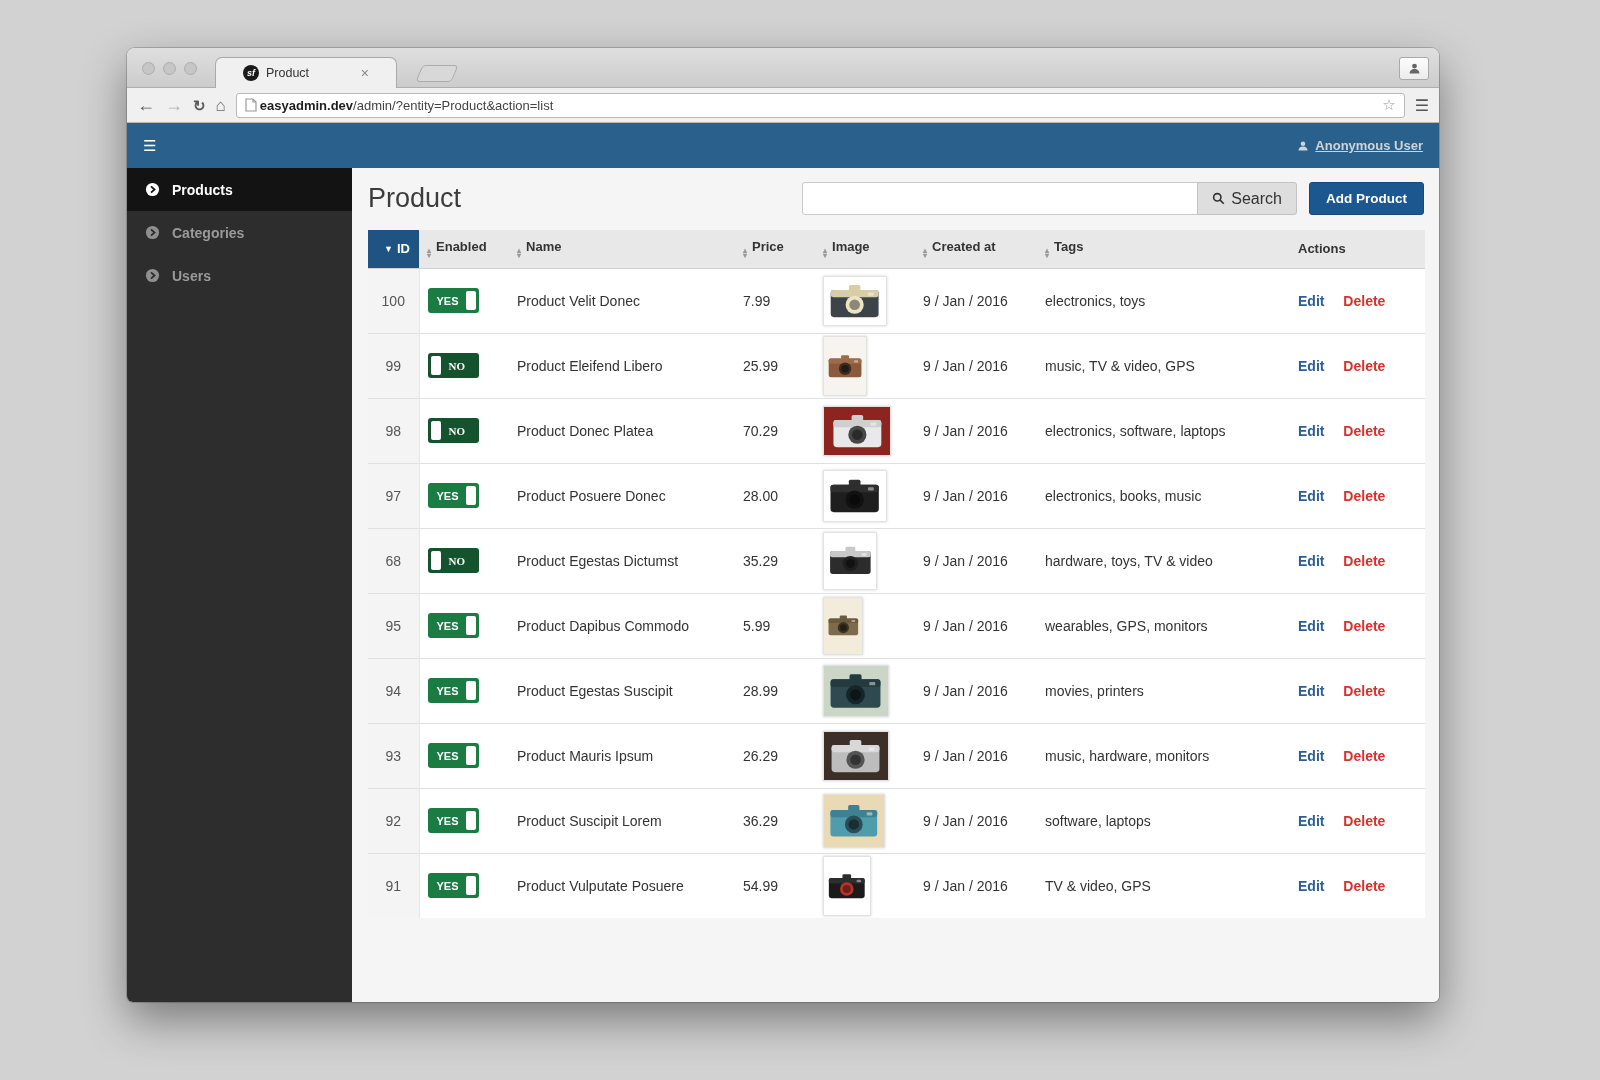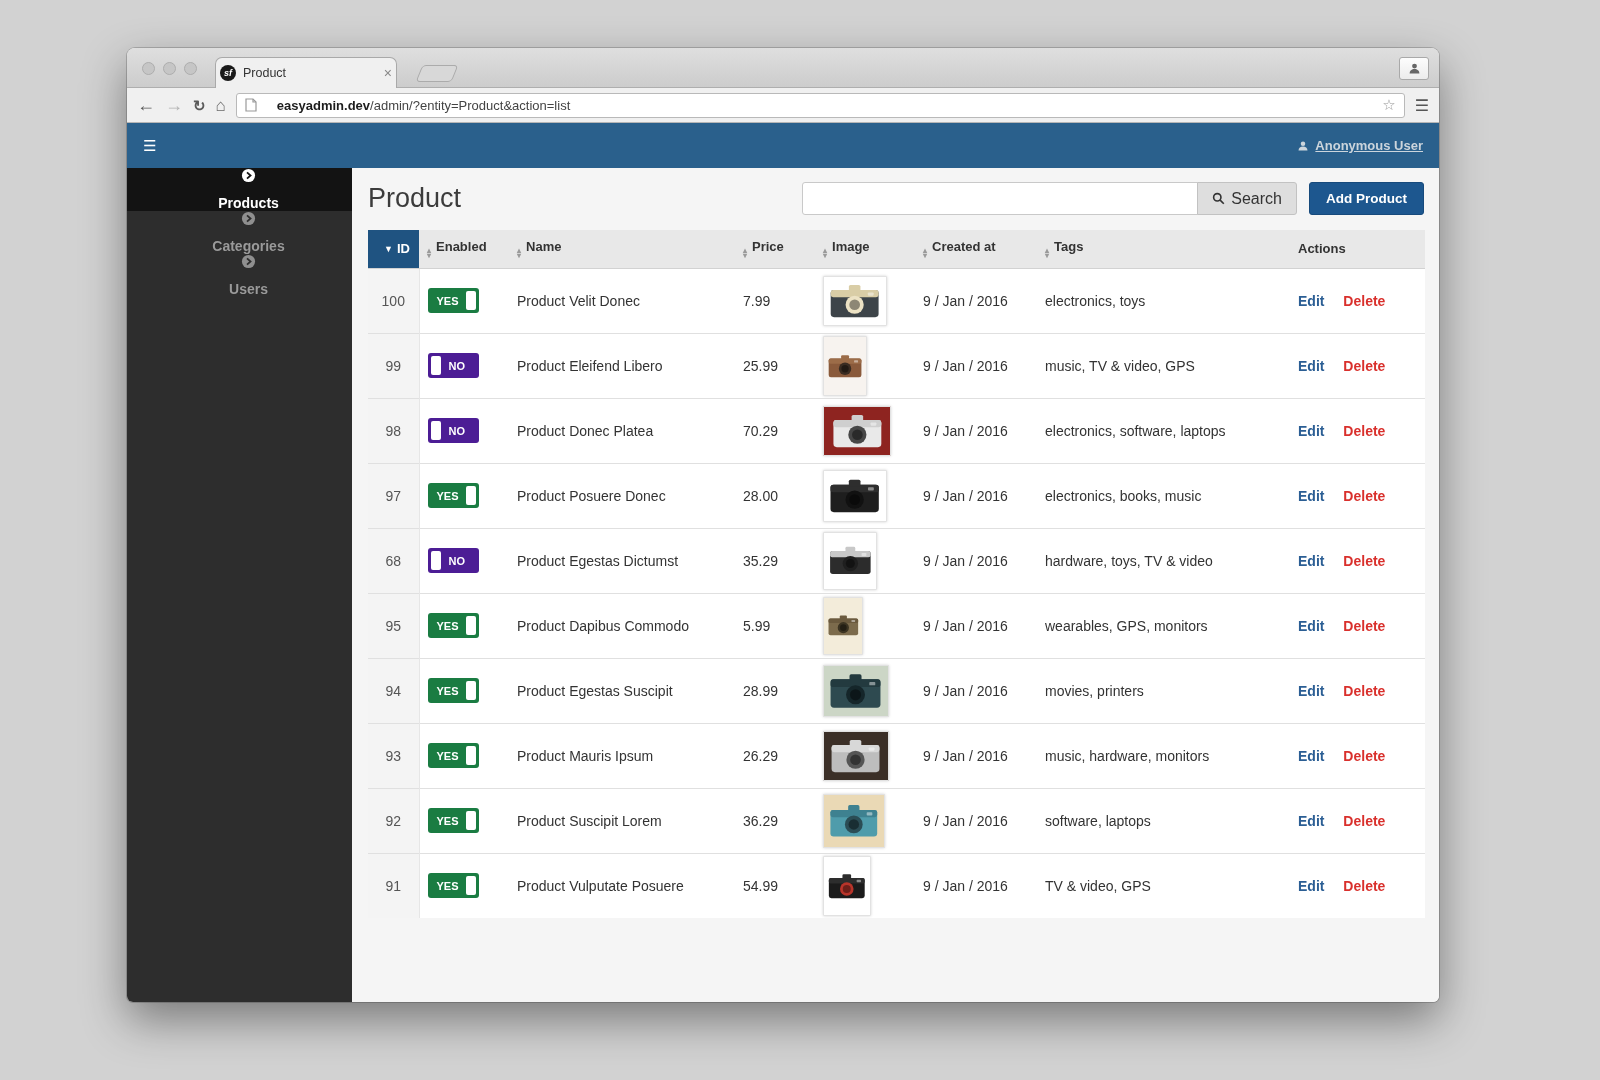--- a/index.html
+++ b/index.html
@@ -21,21 +21,21 @@
     position:relative; height:40px;
     background:linear-gradient(#dfdfdf,#cccccc);
     border-bottom:1px solid #aeaeae;
   }
   .traffic-lights { position:absolute; left:15px; top:14px; display:flex; gap:8px; }
   .traffic-lights span { width:13px; height:13px; border-radius:50%; background:#c6c6c6; border:1px solid #adadad; }
   .tab {
     position:absolute; left:88px; bottom:-1px; width:182px; height:31px;
     background:#f0f0f0; border:1px solid #a9a9a9; border-bottom:none;
     border-radius:7px 7px 0 0;
-    display:flex; align-items:center; padding:0 4px; gap:7px;
+    display:flex; align-items:center; padding:0 27px; gap:7px;
     font-size:12.5px; color:#333;
   }
   .sf-logo {
     width:16px; height:16px; border-radius:50%; background:#1a1a1a; color:#fff;
     font-size:9px; font-style:italic; font-weight:bold;
     display:flex; align-items:center; justify-content:center; flex:none;
   }
   .tab-title { flex:1; white-space:nowrap; overflow:hidden; }
   .tab-close { color:#888; font-size:14px; line-height:1; cursor:default; }
   .new-tab {
@@ -51,21 +51,21 @@
   .toolbar {
     height:35px; background:#f0f0f0; border-bottom:1px solid #b6b6b6;
     display:flex; align-items:center; padding:0 10px; gap:10px;
   }
   .nav-glyph { font-size:18px; color:#5a5a5a; line-height:1; }
   .nav-glyph.disabled { color:#b3b3b3; }
   .nav-glyph.reload { font-size:15px; font-weight:bold; }
   .nav-glyph.home { font-size:17px; color:#6a6a6a; }
   .urlbar {
     flex:1; height:25px; background:#fff; border:1px solid #b9b9b9; border-radius:3px;
-    display:flex; align-items:center; padding:0 8px; gap:20px; font-size:13px; color:#444;
+    display:flex; align-items:center; padding:0 8px; gap:3px; font-size:13px; color:#444;
   }
   .url-domain { font-weight:bold; color:#1d1d1d; }
   .url-path { color:#444; }
   .url-star { margin-left:auto; color:#9a9a9a; font-size:15px; }
   .menu-glyph { font-size:16px; color:#555; }
   
   .app { height:879px; display:flex; flex-direction:column; }
   .app-header { height:45px; display:flex; flex:none; }
   .brand {
     width:225px; background:#265278; color:#fff; font-size:20px; font-weight:bold;
@@ -74,21 +74,21 @@
   .app-navbar {
     flex:1; background:#2a608c; display:flex; align-items:center; padding:0 16px;
   }
   .burger { color:#fff; font-size:15px; }
   .user-block { margin-left:auto; display:flex; align-items:center; gap:6px; color:#ccd5dc; font-size:13px; font-weight:bold;text-decoration:underline; }
   .user-block svg { width:12px; height:12px; fill:currentColor; }
   .app-body { flex:1; display:flex; min-height:0; }
   .sidebar { width:225px; background:#2d2d2d; flex:none; }
   .side-item {
     height:43px; display:flex; align-items:center; gap:12px; padding-left:18px;
-    color:#9a9a9a; font-size:14px; font-weight:bold; cursor:default;flex-direction:column;
+    color:#9a9a9a; font-size:14px; font-weight:bold; cursor:default;
   }
   .side-item svg { width:15px; height:15px; flex:none; }
   .side-item .circ { fill:#8f8f8f; }
   .side-item .chev { stroke:#2d2d2d; }
   .side-item.active { background:#131313; color:#fff; }
   .side-item.active .circ { fill:#ffffff; }
   .side-item.active .chev { stroke:#131313; }
   .main { flex:1; background:#f5f5f5; padding:14px 15px 0 16px; min-width:0; }
   .page-head { display:flex; align-items:center; margin-bottom:15px; }
   .page-title { font-size:27px; font-weight:400; color:#3c3c3c; }
@@ -126,21 +126,21 @@
   td.cell-id { background:#f4f4f4; color:#555; text-align:center; border-right:1px solid #e6e6e6; padding:0 4px; }
   
   .toggle {
     position:relative; display:inline-flex; align-items:center; width:51px; height:25px;
     border-radius:3px; font-size:11px; font-weight:bold; color:#fff; cursor:default;
   }
   .toggle .knob { position:absolute; top:3px; width:10px; height:19px; background:#fff; border-radius:2px; }
   .toggle.yes { background:#1a7c42; }
   .toggle.yes .knob { right:3px; }
   .toggle.yes .toggle-label { margin-left:9px; }
-  .toggle.no { background:#4c1d95; }
+  .toggle.no { background:#14532d;font-family:Liberation Serif, serif; }
   .toggle.no .knob { left:3px; }
   .toggle.no .toggle-label { margin-left:21px; }
   
   .product-image {
     display:inline-flex; align-items:center; justify-content:center;
     border:1px solid #e2e2e2; box-shadow:0 0 3px rgba(0,0,0,.18); border-radius:1px;
   }
   .product-image svg { width:86%; height:86%; }
   .cam-body { fill:var(--cam-body); }
   .cam-top { fill:var(--cam-top); }

